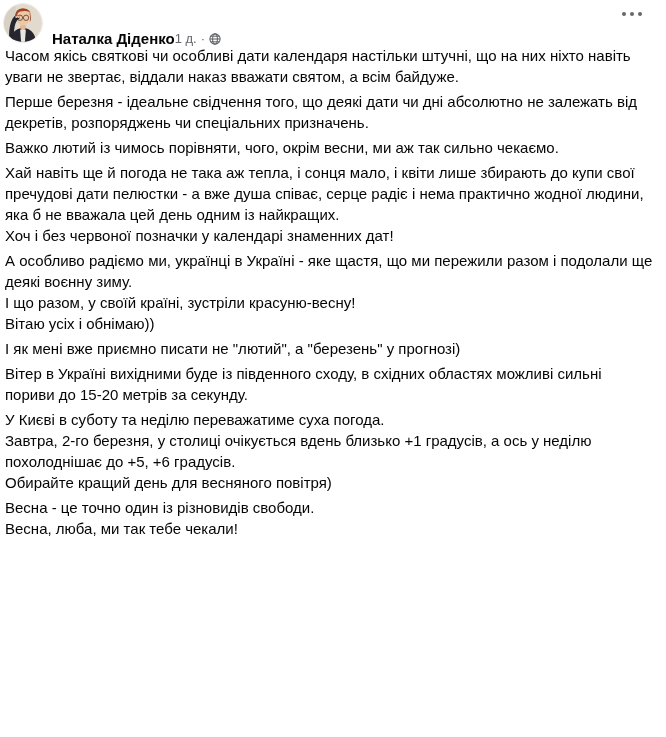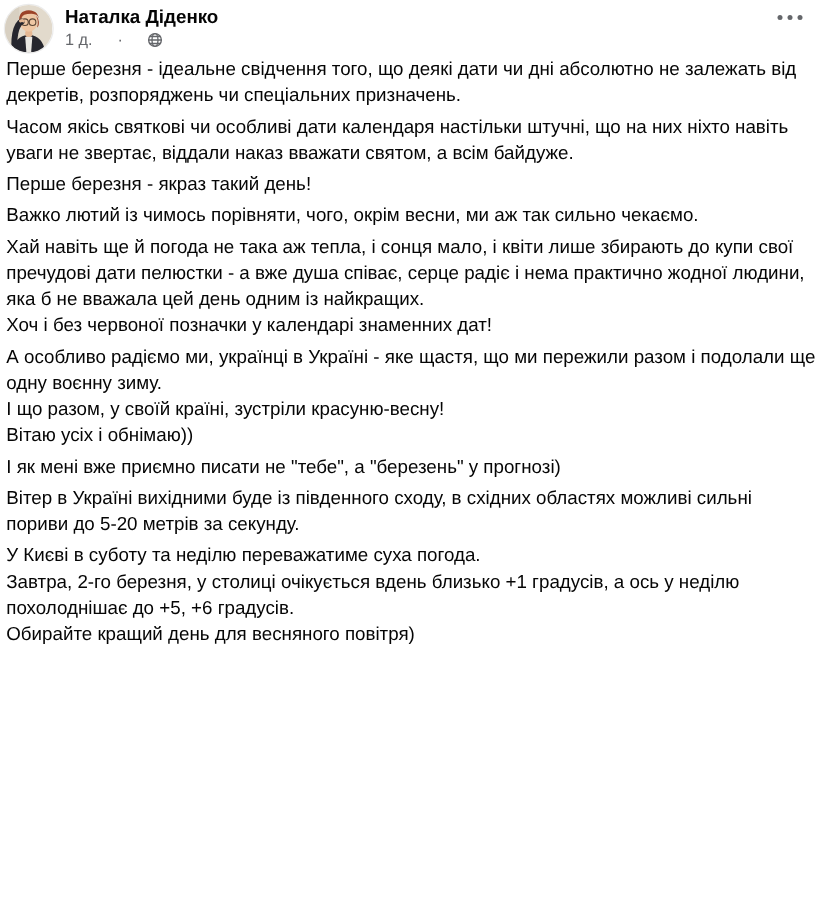--- a/index.html
+++ b/index.html
@@ -30,33 +30,34 @@
     overflow: hidden;
     flex: 0 0 auto;
     cursor: pointer;
     border: 1px solid rgba(0,0,0,0.08);
   }
   .avatar svg { display: block; width: 100%; height: 100%; }
   .header-info {
     margin-left: 9px;
     padding-top: 1px;
     display: flex;
-    flex-direction: column;
+    flex-direction: row;
+    margin-top: 25px;
   }
   .author {
     font-size: 15px;
     font-weight: 700;
     line-height: 19px;
     color: #050505;
     cursor: pointer;
   }
   .meta {
     display: flex;
     align-items: center;
-    gap: 20px;
+    gap: 4px;
     font-size: 13px;
     line-height: 16px;
     color: #65676B;
     margin-top: 1px;
   }
   .meta .dot-sep { font-size: 13px; color: #65676B; }
   .globe { width: 12px; height: 12px; display: inline-block; }
   .options-btn {
     position: absolute;
     top: 6px;
@@ -136,29 +137,30 @@
     </div>
 
     <div class="options-btn" title="">
       <span class="odot"></span>
       <span class="odot"></span>
       <span class="odot"></span>
     </div>
   </div>
 
   <div class="body">
+      <p class="para">Часом якісь святкові чи особливі дати календаря настільки штучні, що на них ніхто навіть уваги не звертає, віддали наказ вважати святом, а всім байдуже.</p>
       <p class="para">Перше березня - ідеальне свідчення того, що деякі дати чи дні абсолютно не залежать від декретів, розпоряджень чи спеціальних призначень.</p>
-      <p class="para">Часом якісь святкові чи особливі дати календаря настільки штучні, що на них ніхто навіть уваги не звертає, віддали наказ вважати святом, а всім байдуже.</p>
-      <p class="para">Перше березня - якраз такий день!</p>
       <p class="para">Важко лютий із чимось порівняти, чого, окрім весни, ми аж так сильно чекаємо.</p>
       <p class="para">Хай навіть ще й погода не така аж тепла, і сонця мало, і квіти лише збирають до купи свої пречудові дати пелюстки - а вже душа співає, серце радіє і нема практично жодної людини, яка б не вважала цей день одним із найкращих.
 Хоч і без червоної позначки у календарі знаменних дат!</p>
-      <p class="para">А особливо радіємо ми, українці в Україні - яке щастя, що ми пережили разом і подолали ще одну воєнну зиму.
+      <p class="para">А особливо радіємо ми, українці в Україні - яке щастя, що ми пережили разом і подолали ще деякі воєнну зиму.
 І що разом, у своїй країні, зустріли красуню-весну!
 Вітаю усіх і обнімаю))</p>
-      <p class="para">І як мені вже приємно писати не "тебе", а "березень" у прогнозі)</p>
-      <p class="para">Вітер в Україні вихідними буде із південного сходу, в східних областях можливі сильні пориви до 5-20 метрів за секунду.</p>
+      <p class="para">І як мені вже приємно писати не "лютий", а "березень" у прогнозі)</p>
+      <p class="para">Вітер в Україні вихідними буде із південного сходу, в східних областях можливі сильні пориви до 15-20 метрів за секунду.</p>
       <p class="para">У Києві в суботу та неділю переважатиме суха погода.
 Завтра, 2-го березня, у столиці очікується вдень близько +1 градусів, а ось у неділю похолоднішає до +5, +6 градусів.
 Обирайте кращий день для весняного повітря)</p>
+      <p class="para">Весна - це точно один із різновидів свободи.
+Весна, люба, ми так тебе чекали!</p>
     </div>
 
 </div>
 
 </body></html>

